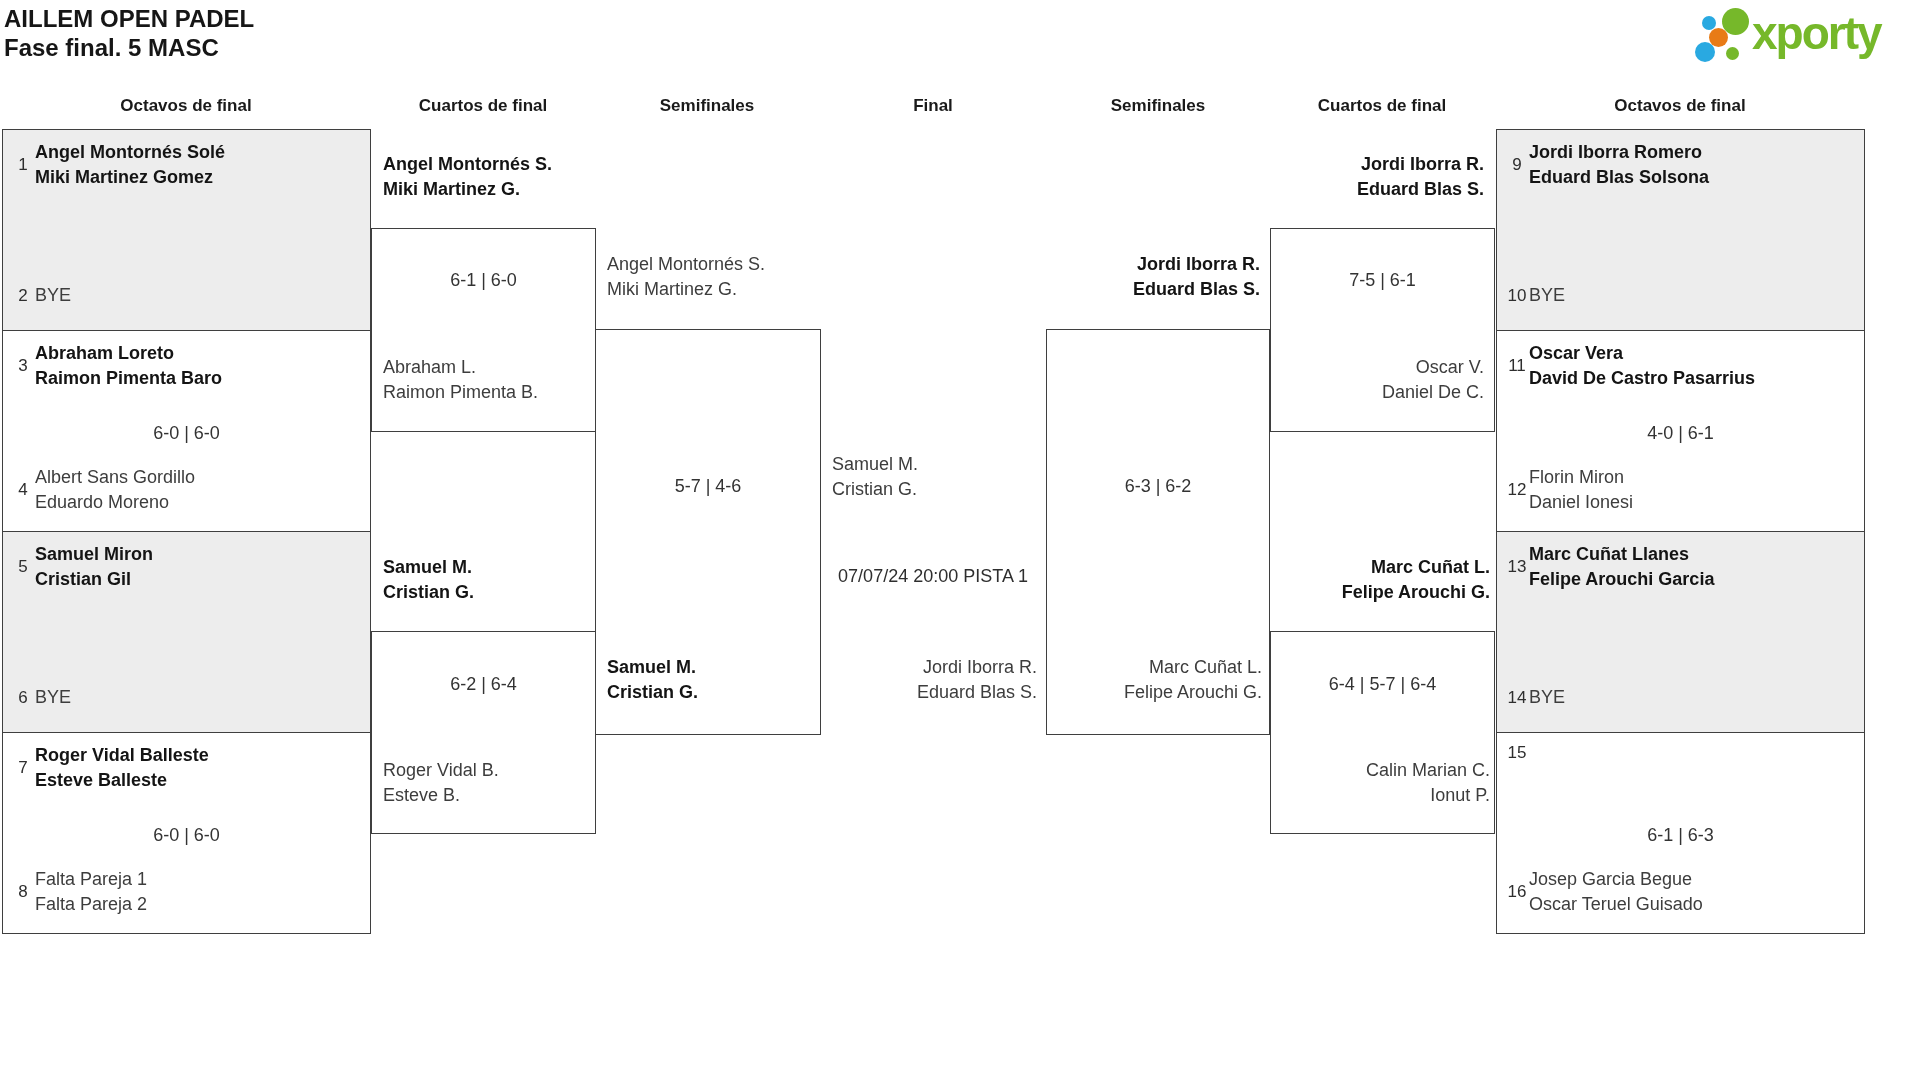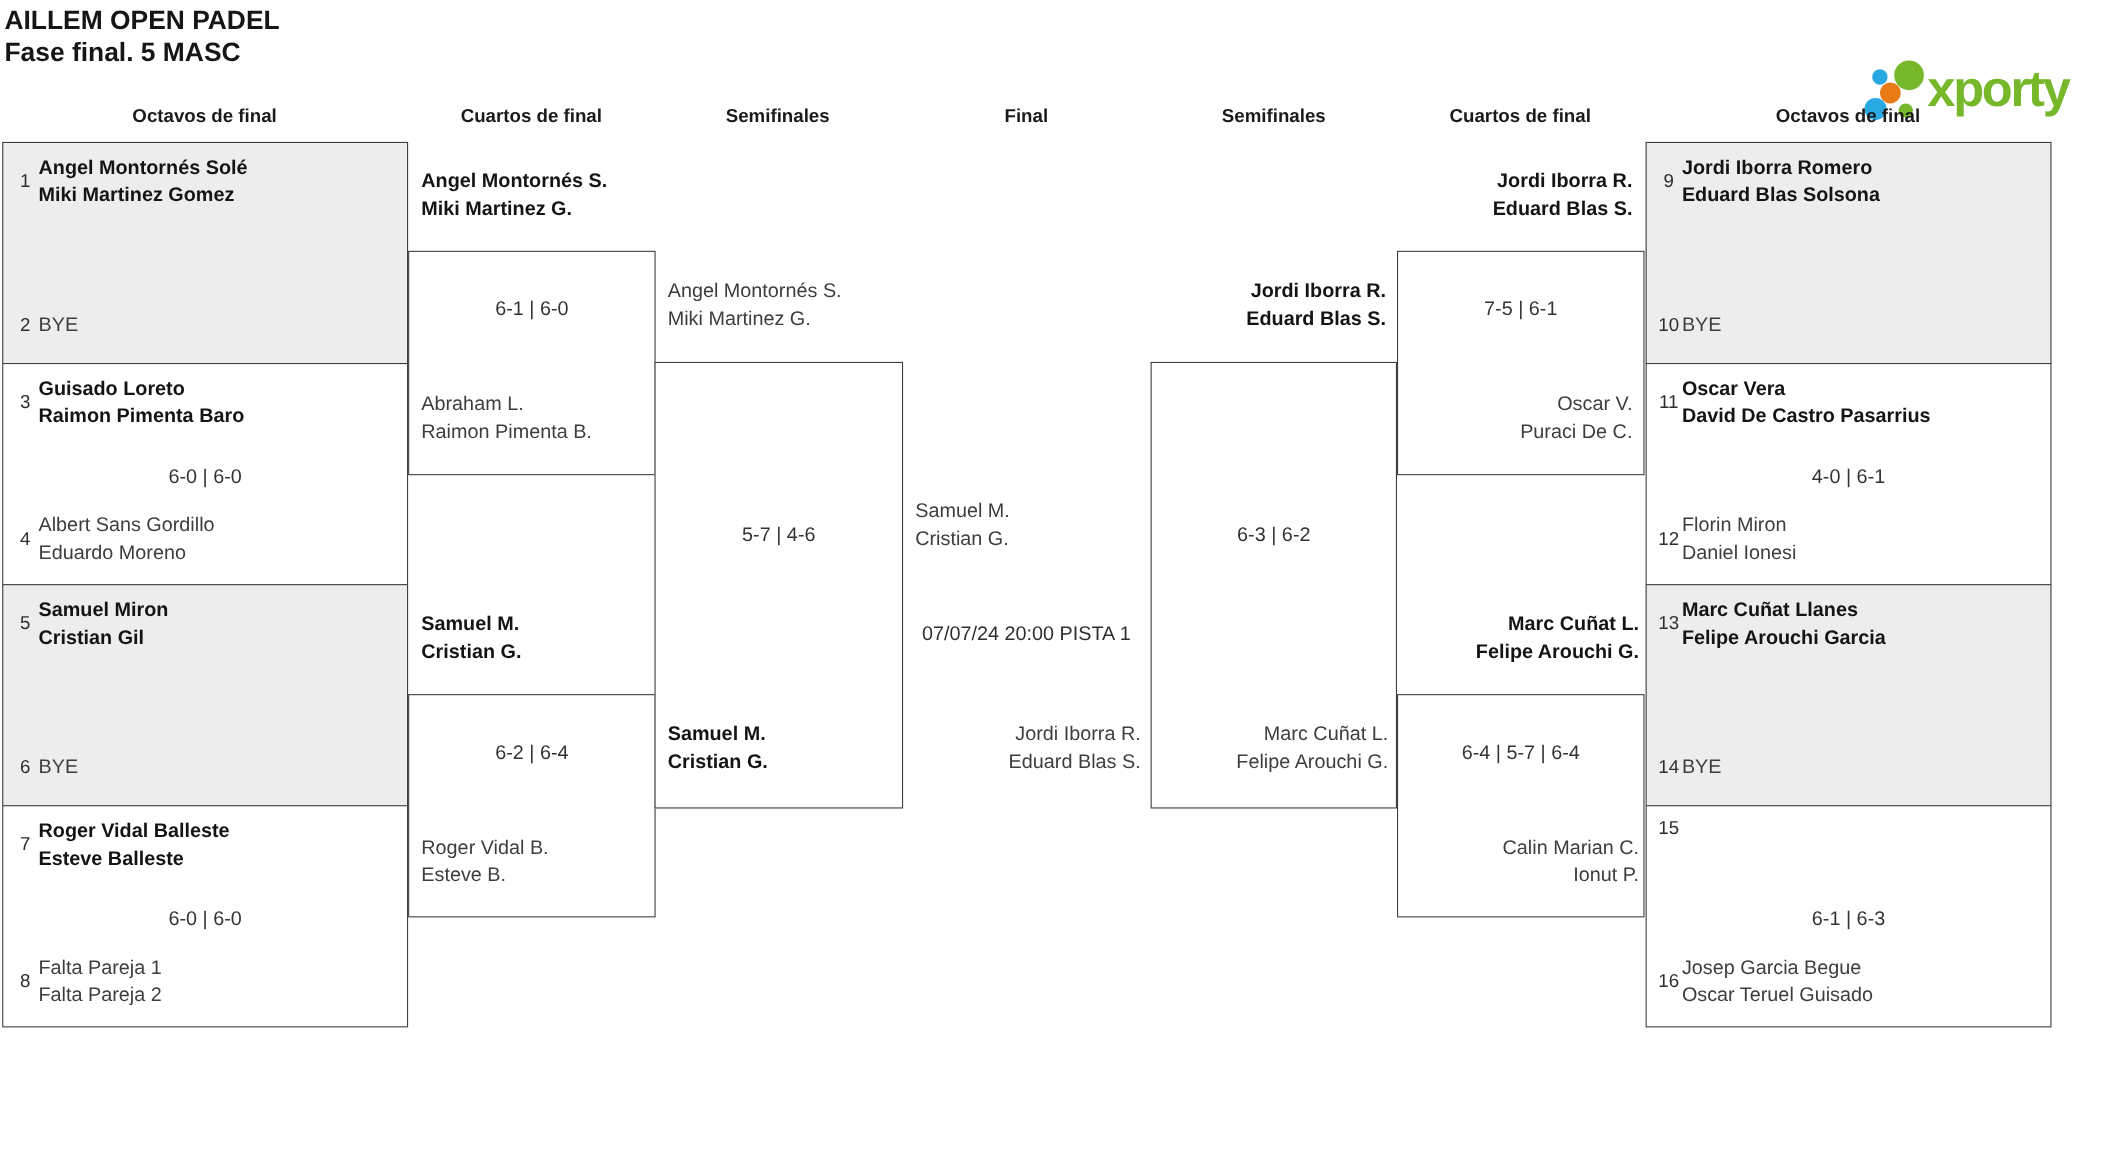--- a/index.html
+++ b/index.html
@@ -3,21 +3,21 @@
 <meta charset="utf-8">
 <style>
   html,body{margin:0;padding:0;background:#fff;}
   body{width:1920px;height:1067px;position:relative;font-family:"Liberation Sans",sans-serif;color:#1b1b1b;overflow:hidden;}
   #bracket{position:absolute;inset:0;border-radius:16px;}
 
   
   .title{position:absolute;left:4px;top:4px;font-weight:bold;font-size:24px;line-height:29px;color:#161616;}
 
   
-  .logo{position:absolute;left:1688px;top:0;width:230px;height:70px;margin-top:47px;}
+  .logo{position:absolute;left:1688px;top:0;width:230px;height:70px;}
   .dot{position:absolute;border-radius:50%;}
   .dot.g-big{left:34px;top:8px;width:27px;height:27px;background:#76b82a;}
   .dot.b-sml{left:14px;top:16px;width:14px;height:14px;background:#29a9e1;}
   .dot.o-mid{left:21px;top:28px;width:19px;height:19px;background:#e87b16;}
   .dot.g-sml{left:38px;top:47px;width:13px;height:13px;background:#76b82a;}
   .dot.b-big{left:7px;top:42px;width:20px;height:20px;background:#29a9e1;}
   .logo-text{position:absolute;left:64px;top:8px;font-size:46px;line-height:50px;font-weight:800;letter-spacing:-2px;color:#76b82a;}
 
   
   .rh{position:absolute;top:96px;width:220px;text-align:center;font-size:17px;font-weight:600;color:#1a1a1a;}
@@ -88,21 +88,21 @@
       <span class="names">
           <span>BYE</span>
         </span>
     </div>
   </div>
 
   <div class="box oct l" style="top:330px">
     <div class="pair top">
       <span class="seed">3</span>
       <span class="names bold">
-          <span>Guisado Loreto</span>
+          <span>Abraham Loreto</span>
           <span>Raimon Pimenta Baro</span>
         </span>
     </div>
     <div class="oscore">6-0 | 6-0</div>
     <div class="pair bottom">
       <span class="seed">4</span>
       <span class="names">
           <span>Albert Sans Gordillo</span>
           <span>Eduardo Moreno</span>
         </span>
@@ -198,21 +198,21 @@
   </div>
 
   <div class="lbl right bold" style="left:1270px;width:214px;top:152px">
     <span>Jordi Iborra R.</span>
       <span>Eduard Blas S.</span>
   </div>
   <div class="box qf" style="left:1270px;top:228px"></div>
   <div class="mscore" style="left:1270px;width:225px;top:268px">7-5 | 6-1</div>
   <div class="lbl right" style="left:1270px;width:214px;top:355px">
     <span>Oscar V.</span>
-      <span>Puraci De C.</span>
+      <span>Daniel De C.</span>
   </div>
 
   <div class="lbl right bold" style="left:1270px;width:220px;top:555px">
     <span>Marc Cuñat L.</span>
       <span>Felipe Arouchi G.</span>
   </div>
   <div class="box qf" style="left:1270px;top:631px;height:203px"></div>
   <div class="mscore" style="left:1270px;width:225px;top:672px">6-4 | 5-7 | 6-4</div>
   <div class="lbl right" style="left:1270px;width:220px;top:758px">
     <span>Calin Marian C.</span>

